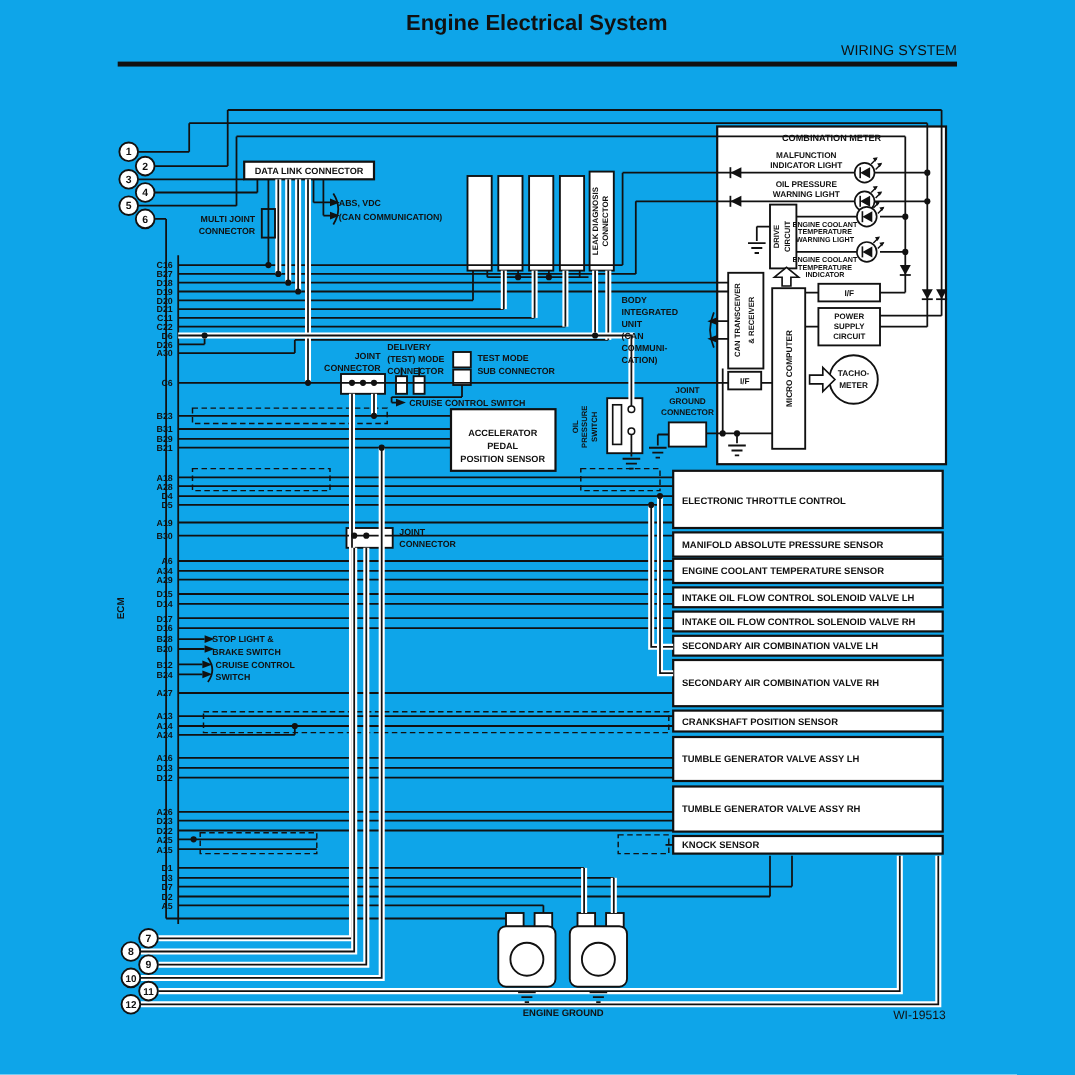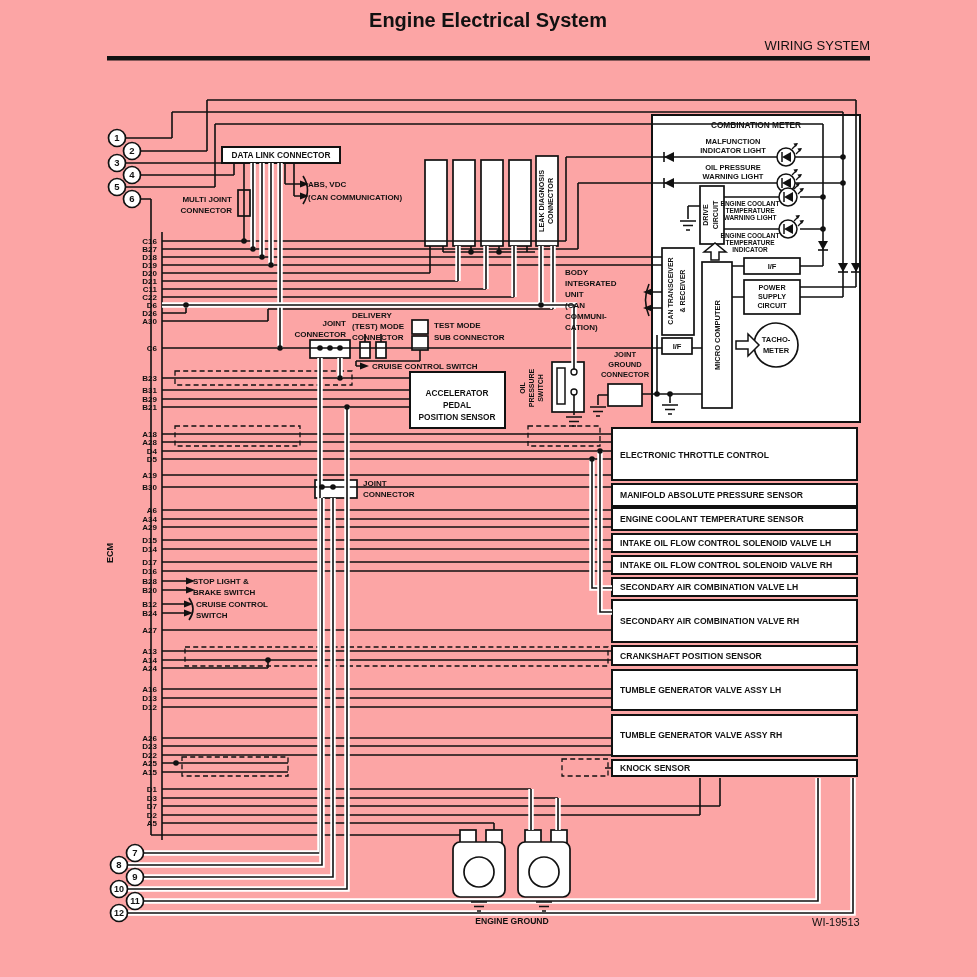--- a/index.html
+++ b/index.html
@@ -1,16 +1,16 @@
 <!DOCTYPE html>
 <html><head>
 <meta charset="utf-8">
 <style>
   html,body{margin:0;padding:0;background:#fff}
-  #stage{width:977px;height:977px;position:relative;background:#fca5a5;font-family:"Liberation Sans",sans-serif}
+  #stage{width:977px;height:977px;position:relative;background:#0ea5e9;font-family:"Liberation Sans",sans-serif}
   svg{display:block}
   text{font-family:"Liberation Sans",sans-serif;fill:#111;font-weight:bold}
   .s65{font-size:6.5px}.s7{font-size:7px}.s72{font-size:7.2px}.s75{font-size:7.5px}
   .s8{font-size:8px}.s83{font-size:8.3px}.s86{font-size:8.6px}.s9{font-size:9px}
   .s95{font-size:9.5px}.s11{font-size:11px;font-weight:normal}.s13{font-size:13px;font-weight:normal}
   .s20{font-size:20px}
   .mid{text-anchor:middle}.end{text-anchor:end}
   .bx{fill:#fff;stroke:#111;stroke-width:2}
   .bx15{fill:#fff;stroke:#111;stroke-width:1.7}
   .w{fill:none;stroke:#111;stroke-width:1.6}

